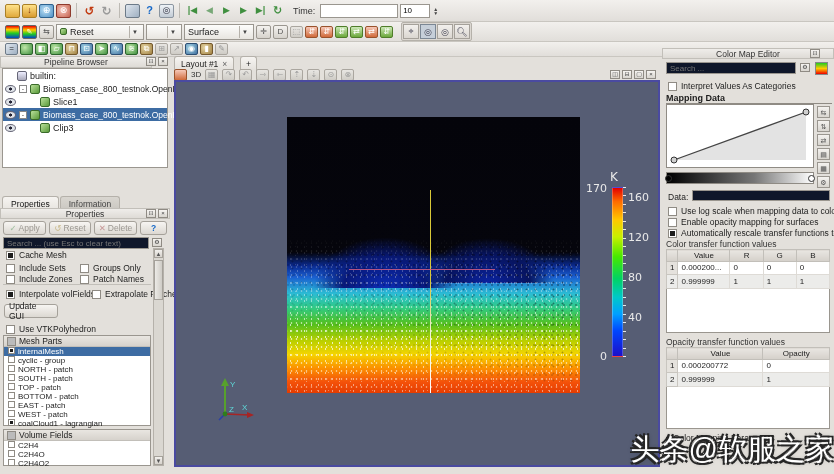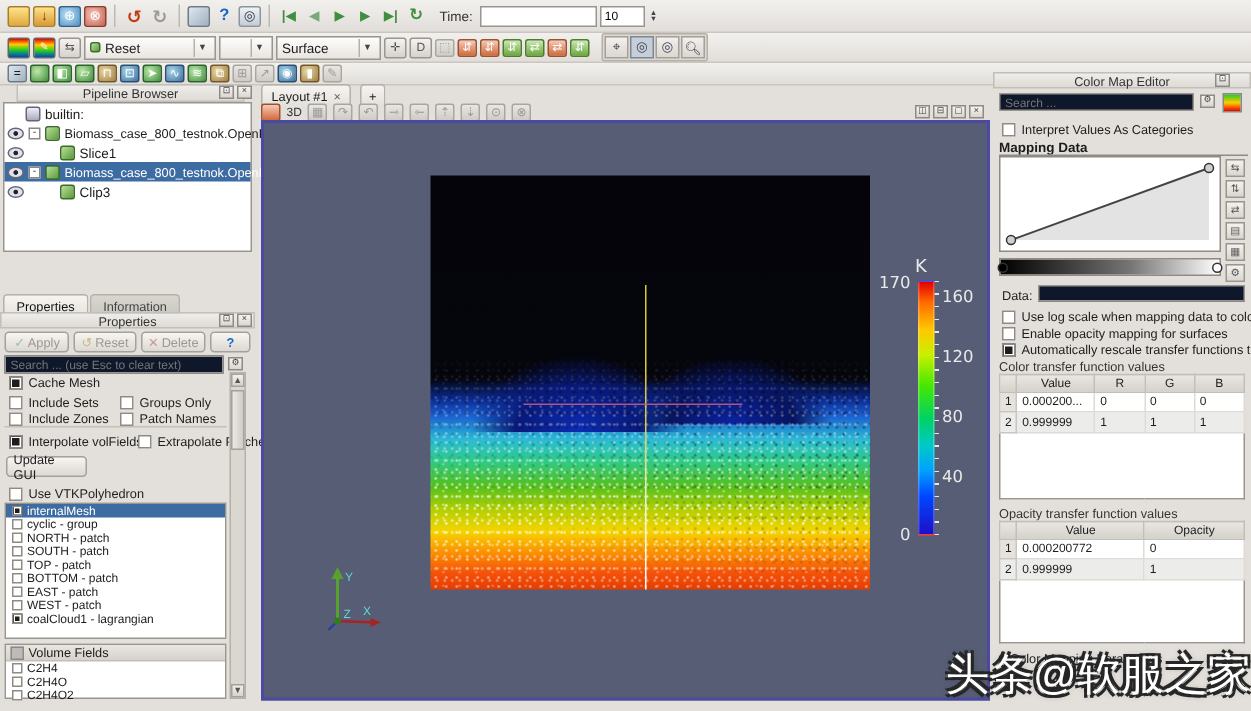--- a/index.html
+++ b/index.html
@@ -57,21 +57,21 @@
   .tab{padding:2px 8px;border:1px solid #b5b1aa;border-bottom:none;border-radius:3px 3px 0 0;background:linear-gradient(#d9d6d0,#c9c6c0);font-size:8.5px;color:#444}
   .tab.active{background:linear-gradient(#f6f4f1,#e6e3de);color:#111}
   .btn{height:14px;border:1px solid #a5a19a;border-radius:3px;background:linear-gradient(#f7f5f2,#dcd8d2);display:flex;align-items:center;justify-content:center;gap:2px;font-size:8.5px;padding:0 4px}
   .btn.dis{color:#9b9791}
   .cb{width:9px;height:9px;border:1px solid #8f8b84;background:#fff;flex:0 0 auto}
   .cb.on{background:#1d1d1d;box-shadow:inset 0 0 0 1px #fff}
   .cbrow{display:flex;align-items:center;gap:4px;position:absolute;font-size:8.5px;white-space:nowrap}
   .sinput{border:1px solid #9a968f;background:#0f172a;font-size:8px;color:#999;padding:0 3px}
   .listbox{position:absolute;background:#fff;border:1px solid #9a968f}
   .listhdr{height:11px;background:linear-gradient(#e9e6e1,#d6d2cc);border-bottom:1px solid #c2bfb9;display:flex;align-items:center;gap:3px;padding:0 3px;font-size:8.5px}
-  .lrow{height:9px;display:flex;align-items:center;gap:3px;padding:0 2px 0 4px;font-size:8px;white-space:nowrap}
+  .lrow{height:9px;display:flex;align-items:flex-start;gap:3px;padding:0 2px 0 4px;font-size:8px;white-space:nowrap}
   .lrow .cb{width:7px;height:7px}
   .lrow.sel{background:#3d6ca3;color:#fff}
   .scrollbar{position:absolute;width:11px;background:#dad7d1;border:1px solid #b5b1aa;display:flex;flex-direction:column;align-items:center}
   .sbtn{width:9px;height:9px;font-size:6px;line-height:9px;text-align:center;color:#555;background:linear-gradient(#f2f0ed,#d6d2cc);border:1px solid #a5a19a;flex:0 0 auto}
   .sthumb{width:9px;height:40px;background:linear-gradient(90deg,#eceae6,#cfccc6);border:1px solid #a5a19a;margin-top:2px}
   
   .vtab{position:absolute;display:flex;align-items:center;gap:4px;padding:2px 6px;border:1px solid #b5b1aa;border-bottom:none;border-radius:3px 3px 0 0;background:linear-gradient(#f6f4f1,#e3e0db);font-size:8.5px}
   .renderview{position:absolute;left:174px;top:80px;width:486px;height:387px;background:#565d74;border:2px solid #4a4aa0;overflow:hidden}
   .viz{position:absolute;left:111px;top:35px;width:293px;height:276px;background:
     linear-gradient(180deg,#04040a 0%,#05050c 49%,#0a2a90 54%,#1a5fd0 58%,#2bbcd4 64%,#2fca86 69%,#53c01e 75%,#b8cf00 81%,#f5d400 86%,#fb9100 91%,#f4520a 96%,#e53c00 100%);}
@@ -187,21 +187,21 @@
   <span class="ic sm ic-f2">∿</span>
   <span class="ic sm ic-f1">≋</span>
   <span class="ic sm ic-f3">⧉</span>
   <span class="ic sm ic-dim">⊞</span>
   <span class="ic sm ic-dim">↗</span>
   <span class="ic sm ic-f2">◉</span>
   <span class="ic sm ic-f3">▮</span>
   <span class="ic sm ic-dim">✎</span>
 </div>
 
-<div class="ptitle" style="left:11px;top:56px;width:152px;height:12px">
+<div class="ptitle" style="left:0;top:56px;width:152px;height:12px">
   <span>Pipeline Browser</span>
 </div>
 <div class="pbtns" style="left:146px;top:57px">
   <span class="wbtn">⊡</span>
   <span class="wbtn">×</span>
 </div>
 <div class="white-box" style="left:2px;top:68px;width:166px;height:100px">
   <div class="prow" style="padding-left:14px">
     <span class="src server"></span>
     <span>builtin:</span>
@@ -294,20 +294,24 @@
 </div>
 <div class="btn abs" style="left:4px;top:304px;width:54px">
     <span>Update GUI</span>
   </div>
 <div class="cbrow" style="left:6px;top:324px">
   <span class="cb"></span>
     <span>Use VTKPolyhedron</span>
 </div>
 
 <div class="listbox" style="left:3px;top:335px;width:148px;height:91px">
+  <div class="listhdr">
+    <span class="cb" style="background:#bbb"></span>
+    <span>Mesh Parts</span>
+  </div>
   <div class="lrow sel">
       <span class="cb on"></span>
       <span>internalMesh</span>
     </div>
   <div class="lrow">
       <span class="cb"></span>
       <span>cyclic - group</span>
     </div>
   <div class="lrow">
       <span class="cb"></span>

